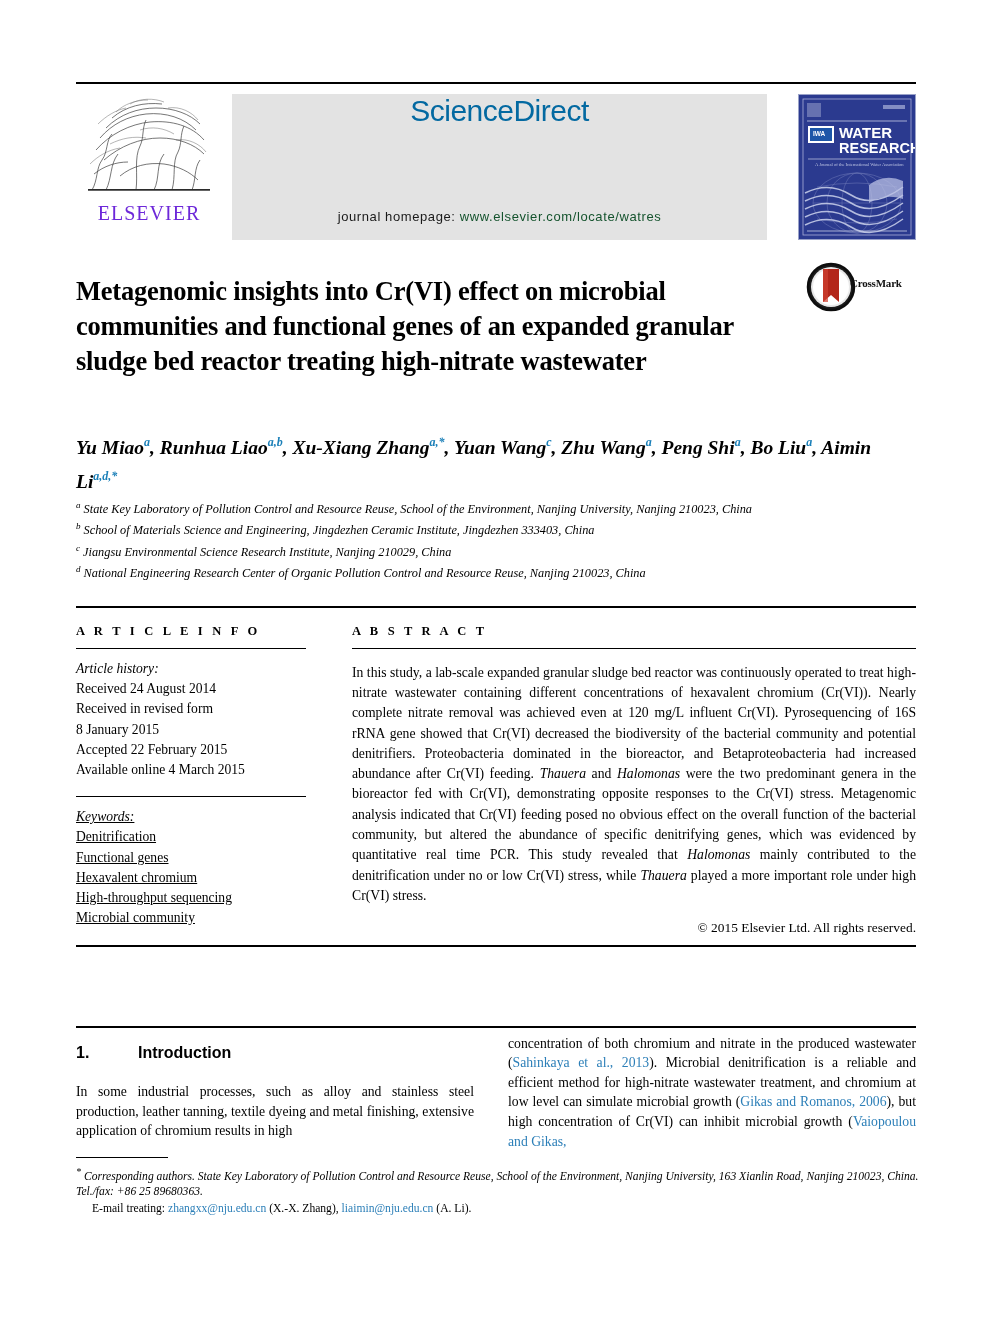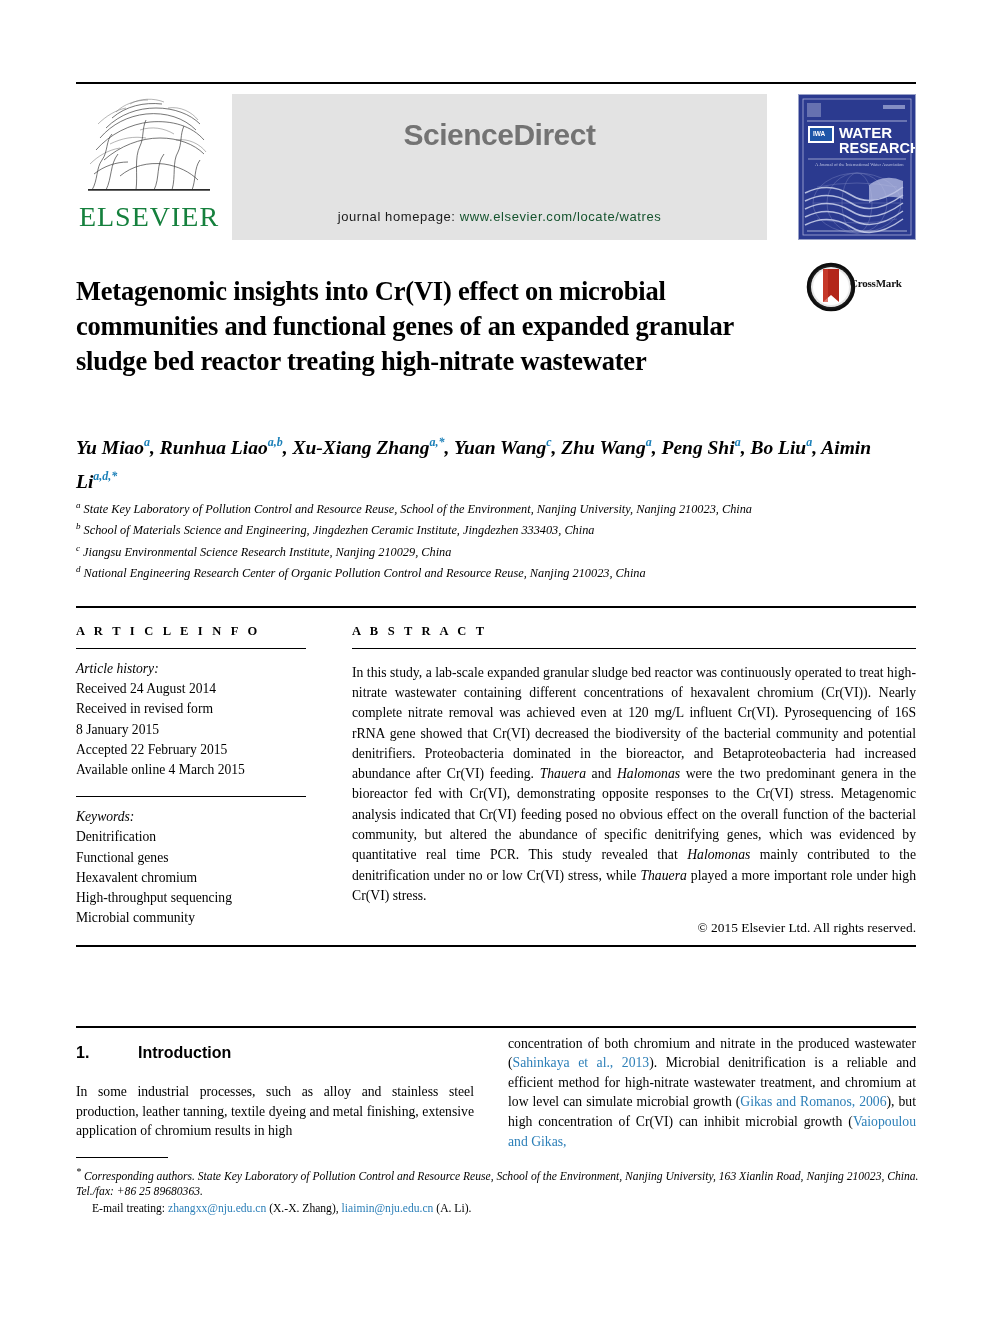--- a/index.html
+++ b/index.html
@@ -55,23 +55,23 @@
   .elsevier-logo {
     position: absolute;
     left: 0;
     top: 6px;
     width: 146px;
     height: 146px;
   }
   .tree-svg { display:block; width: 146px; height: 108px; }
   .elsevier-word {
     font-family: "Liberation Serif", serif;
-    font-size: 28px;
+    font-size: 20px;
     letter-spacing: 1px;
-    color: #15803d;
+    color: #6d28d9;
     text-align: center;
     line-height: 1;
     margin-top: 1px;
   }
   .sd-band {
     position: absolute;
     left: 156px;
     top: 6px;
     width: 535px;
     height: 146px;
@@ -81,23 +81,23 @@
   .avail-line {
     font-family: "Liberation Sans", sans-serif;
     font-size: 14.5px;
     color: #1a1a1a;
     padding-top: 14px;
   }
   .avail-line .url { color: #3a87c8; }
   .sd-logo {
     font-family: "Liberation Sans", sans-serif;
     font-size: 30px;
-    font-weight: bold;
-    color: #737373;
-    margin-top: 24px;
+    font-weight: normal;
+    color: #0369a1;
+    margin-top: 0;
     letter-spacing: -0.5px;
   }
   .homepage-line {
     font-family: "Liberation Sans", sans-serif;
     font-size: 13px;
     letter-spacing: 0.6px;
     color: #1a1a1a;
     position: absolute;
     bottom: 16px;
     left: 0;
@@ -207,21 +207,21 @@
     border-top: 1.6px solid #000;
     margin-top: 9px;
     margin-bottom: 10px;
   }
   .history {
     font-family: "Liberation Serif", serif;
     font-size: 13.6px;
     line-height: 20.2px;
   }
   .history .lead { font-style: italic; }
-  .kw-block { margin-top: 6px; }
+  .kw-block { margin-top: 6px; text-decoration: underline; }
   .keywords {
     font-family: "Liberation Serif", serif;
     font-size: 13.6px;
     line-height: 20.2px;
   }
   .keywords .lead { font-style: italic; }
   .abstract-text {
     font-family: "Liberation Serif", serif;
     font-size: 13.7px;
     line-height: 20.3px;

